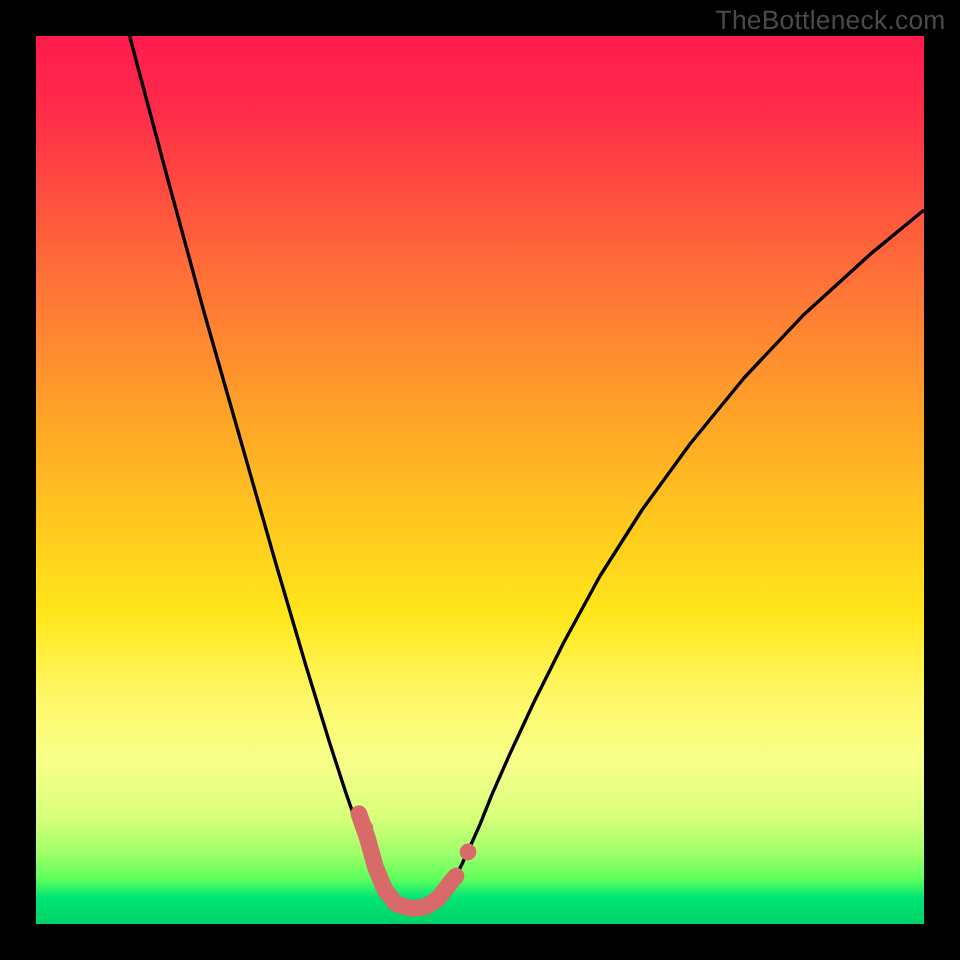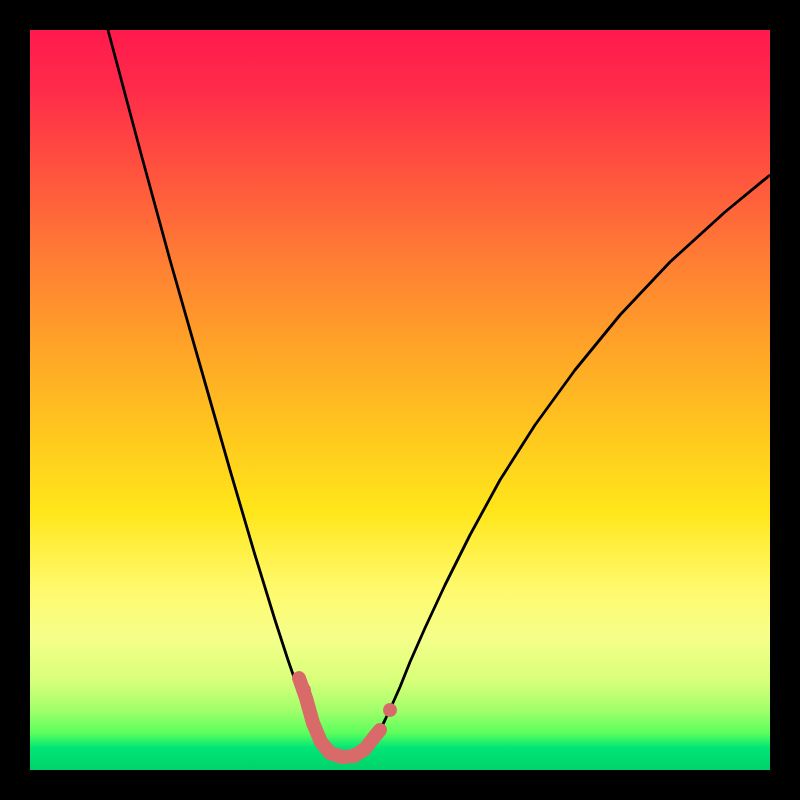--- a/index.html
+++ b/index.html
@@ -58,20 +58,21 @@
     width: 740px;
     height: 740px;
     overflow: visible;
   }
 </style>
 </head>
 <body>
 
 <div class="frame">
 
+  <div class="watermark">TheBottleneck.com</div>
 
   <div class="plot">
     <svg class="curve" viewBox="0 0 740 740">
       <polyline id="series-main" fill="none" stroke="#000000" stroke-width="2.8" stroke-linejoin="round" points="78,0 110,120 140,230 170,335 200,440 225,525 245,590 258,630 266,653 273,670 278,682 283,693 286,702 291,712 295,718 300,723 306,726 312,727 318,727 324,726 330,723 335,719 340,713 345,706 350,700 355,690 362,675 370,657 380,632 395,598 415,555 440,505 470,450 505,395 545,340 590,285 640,232 695,182 740,145"></polyline>
       <polyline id="series-floor" fill="none" stroke="#d86a6a" stroke-width="14" stroke-linecap="round" stroke-linejoin="round" points="269,648 276,668 283,693 291,712 300,723 312,727 324,726 335,719 345,706 350,700"></polyline>
       <circle id="dot-a" fill="#d86a6a" cx="274" cy="660" r="7"></circle>
       <circle id="dot-b" fill="#d86a6a" cx="360" cy="680" r="7"></circle>
     </svg>
   </div>
 

